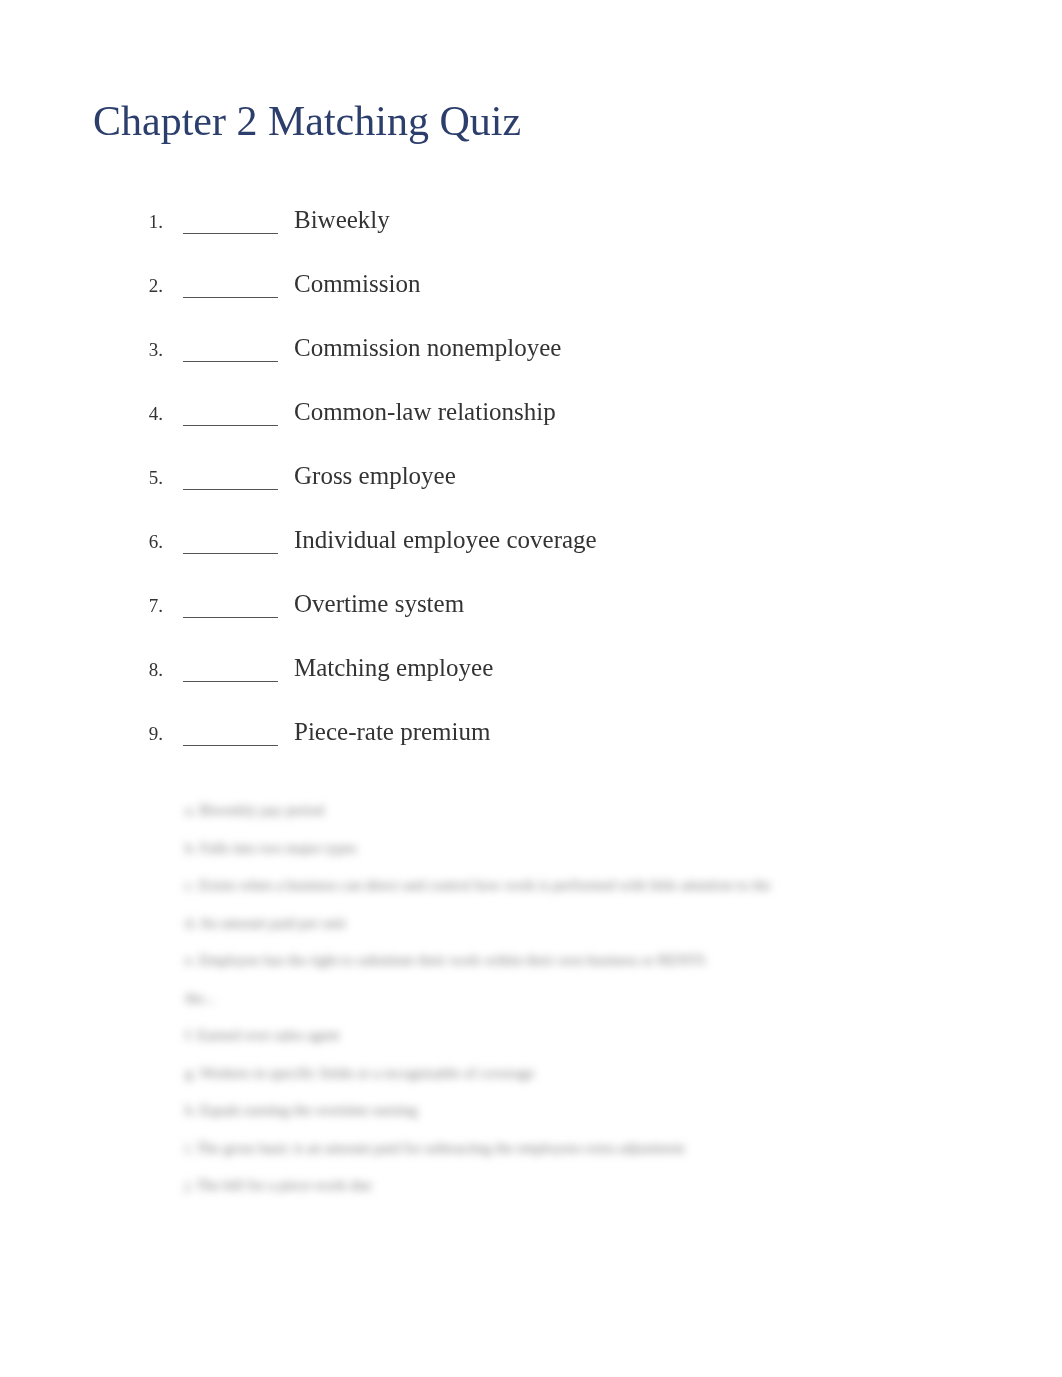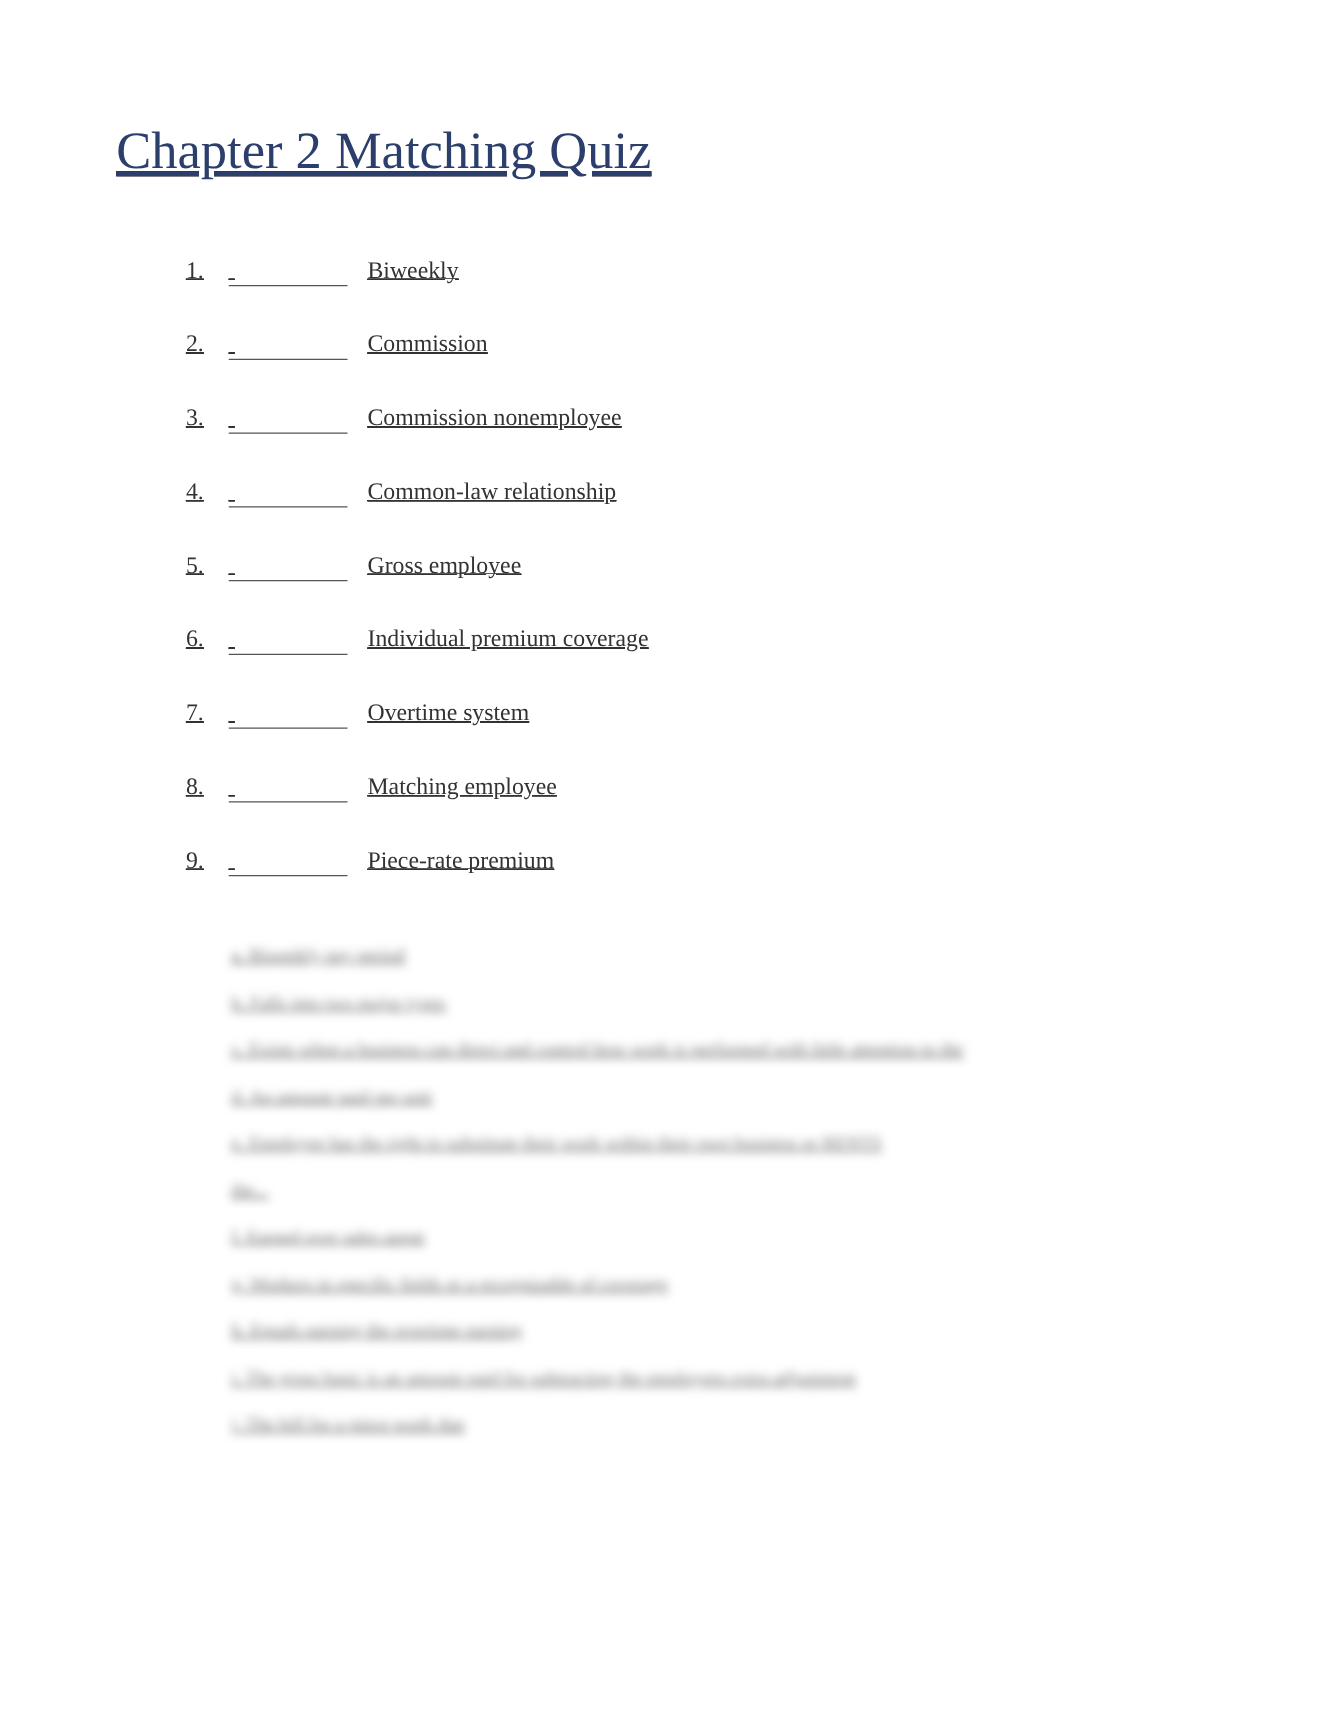--- a/index.html
+++ b/index.html
@@ -1,19 +1,18 @@
 <!DOCTYPE html>
 <html><head>
   <meta charset="utf-8">
   <style>
     * {
       margin: 12px;
       padding: 0;
       box-sizing: border-box;
-      text-decoration: underline;
     }
 
     body {
       background: #ffffff;
       font-family: 'Times New Roman', Times, serif;
       width: 1062px;
       min-height: 1377px;
       padding: 60px 57px 60px 57px;
       color: #222222;
     }
@@ -48,21 +47,21 @@
 
     .item-blank {
       display: inline-block;
       min-width: 95px;
       border-bottom: 1px solid #555;
       margin-right: 4px;
       vertical-align: baseline;
     }
 
     .item-term {
-      font-size: 19px;
+      font-size: 25px;
       color: #333333;
     }
 
     
     .answers-section {
       margin-top: 30px;
       padding-left: 80px;
       font-size: 15px;
       color: #777;
       filter: blur(4px);
@@ -101,21 +100,21 @@
       <span class="item-term">Common-law relationship</span>
     </li>
     <li class="quiz-item">
       <span class="item-number">5.</span>
       <span class="item-blank">&nbsp;</span>
       <span class="item-term">Gross employee</span>
     </li>
     <li class="quiz-item">
       <span class="item-number">6.</span>
       <span class="item-blank">&nbsp;</span>
-      <span class="item-term">Individual premium coverage</span>
+      <span class="item-term">Individual employee coverage</span>
     </li>
     <li class="quiz-item">
       <span class="item-number">7.</span>
       <span class="item-blank">&nbsp;</span>
       <span class="item-term">Overtime system</span>
     </li>
     <li class="quiz-item">
       <span class="item-number">8.</span>
       <span class="item-blank">&nbsp;</span>
       <span class="item-term">Matching employee</span>

